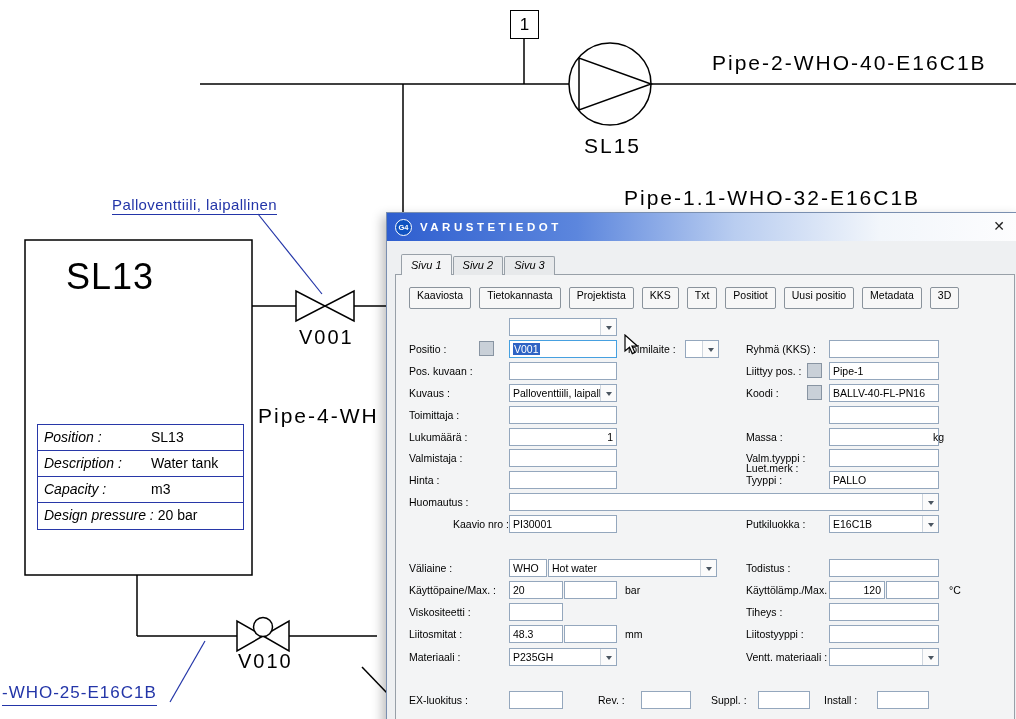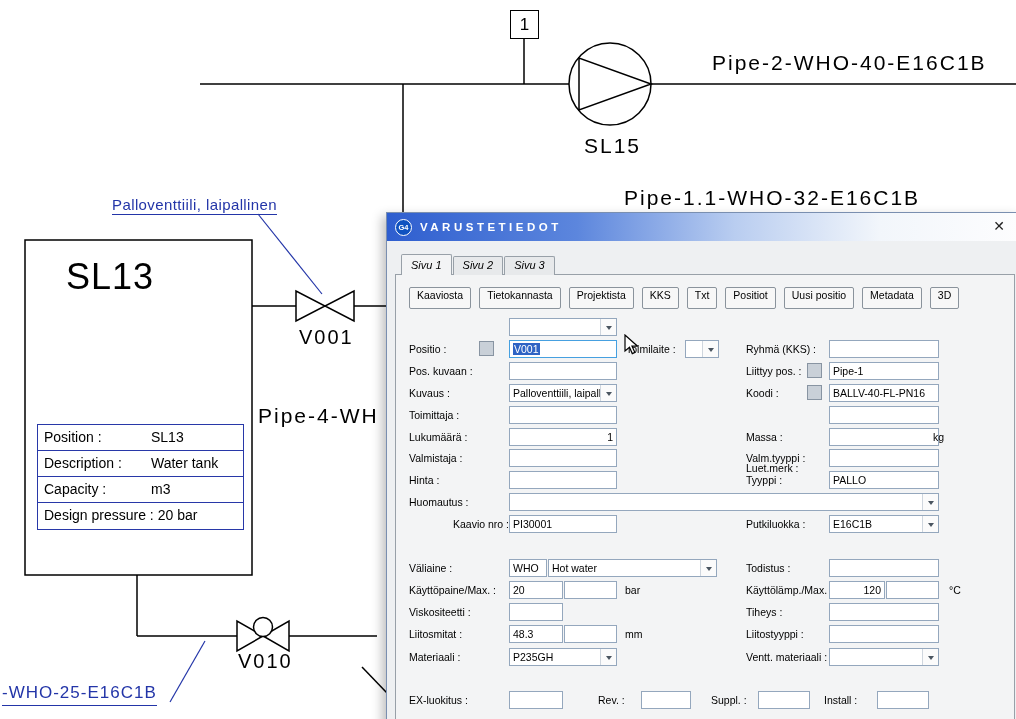--- a/index.html
+++ b/index.html
@@ -10,21 +10,21 @@
   
   .dl { position:absolute; font-size:21px; letter-spacing:2px; color:#000; white-space:nowrap; }
   .blue { color:#2335a8; }
   .jbox { position:absolute; left:510px; top:10px; width:27px; height:27px; border:1.6px solid #000;
           background:#fff; display:flex; align-items:center; justify-content:center; font-size:17px; }
   .ttable { position:absolute; left:37px; top:424px; width:205px; border:1px solid #2838a8;
             font-size:14px; background:#fff; color:#000; }
   .trow { display:flex; height:26px; line-height:25px; border-bottom:1px solid #2838a8;
           padding-left:6px; box-sizing:border-box; }
   .trow:last-child { border-bottom:0; }
-  .tl { min-width:103px; }
+  .tl { min-width:103px;font-style:italic; }
   .tv { margin-left:4px; }
 
   
   .dialog { position:absolute; left:386px; top:212px; width:632px; height:512px;
             background:#eef0f2; border:1px solid #7a8fb0; box-shadow:-4px 4px 10px rgba(0,0,0,0.25); }
   .titlebar { position:absolute; left:0; top:0; right:0; height:28px;
               background:linear-gradient(90deg,#2e5ecf 0%,#5c86dd 30%,#b9cdf0 55%,#f2f6fb 78%,#fdfdfe 100%);
               display:flex; align-items:center; }
   .logo { width:17px; height:17px; border-radius:50%; background:#0f52c0; color:#fff; font-size:7.5px;
           font-weight:bold; display:flex; align-items:center; justify-content:center; margin-left:8px;

